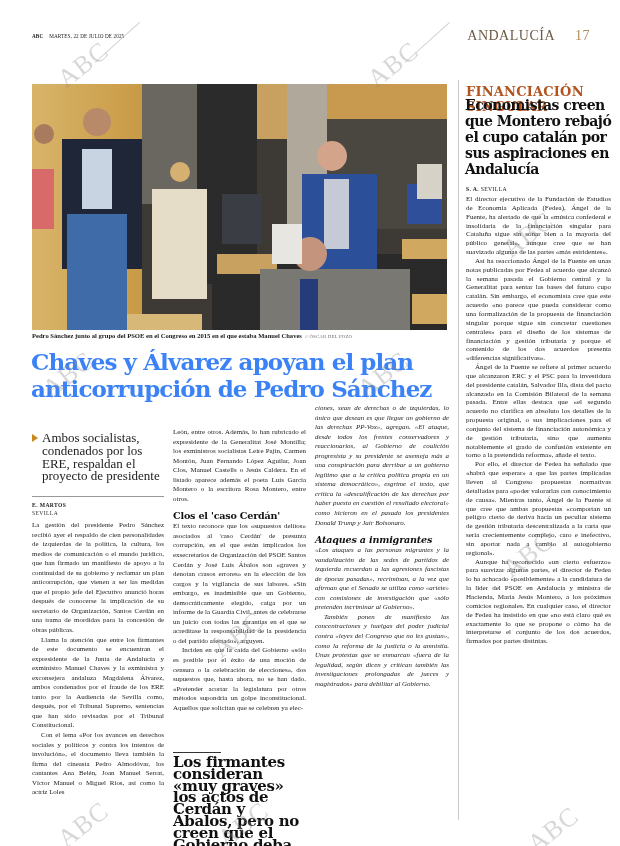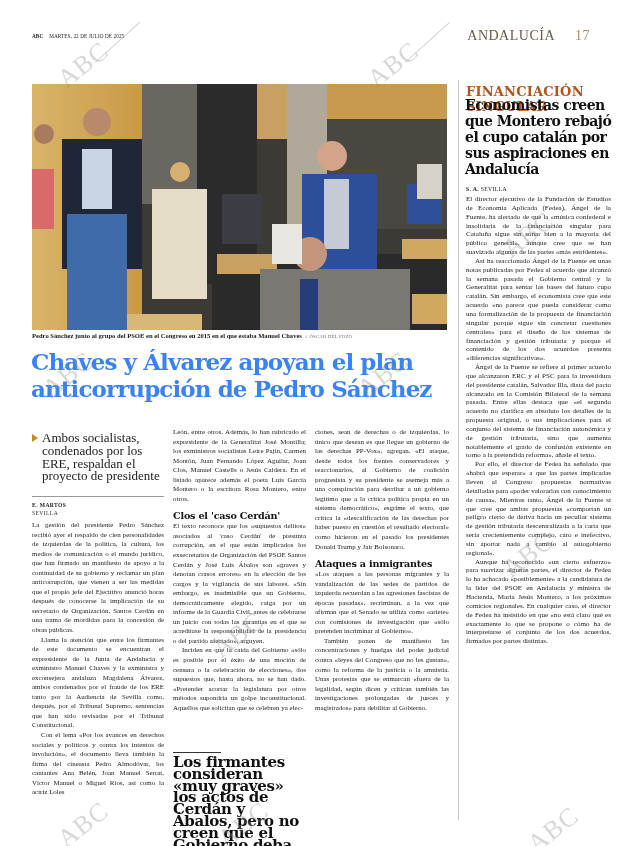--- a/index.html
+++ b/index.html
@@ -24,21 +24,21 @@
   .byline { position: absolute; left: 32px; top: 501px; font-family: "Liberation Serif", serif; font-size: 5.6px; line-height: 8px; }
   .byline .author { font-weight: 700; letter-spacing: 0.4px; }
   .byline .place { letter-spacing: 0.4px; color: #333; }
 
   .col { position: absolute; font-family: "Liberation Serif", serif; font-size: 6.95px; line-height: 9.55px; color: #222; text-align: justify; hyphens: auto; }
   .col p { text-indent: 0; }
   .col p + p { text-indent: 9px; }
   .col h3 { font-family: "DejaVu Serif", serif; font-size: 9.6px; line-height: 12px; font-weight: 700; margin-top: 6px; color: #111; letter-spacing: -0.2px; }
   .c1 { left: 32px; top: 521px; width: 132px; }
   .c2 { left: 173px; top: 428px; width: 133px; }
-  .c3 { left: 315px; top: 428px; width: 134px; }
+  .c3 { left: 315px; top: 404px; width: 134px; font-style: italic; }
 
   .pullquote-rule { position: absolute; left: 173px; top: 752px; width: 48px; height: 1px; background: #333; }
   .pullquote { position: absolute; left: 173px; top: 757px; width: 133px; font-family: "DejaVu Serif", serif; font-weight: 700; font-size: 15px; line-height: 11.8px; color: #111; letter-spacing: -0.3px; }
 
   .vrule { position: absolute; left: 458px; top: 80px; width: 1px; height: 740px; background: #c9c9c9; }
   .side-kicker { position: absolute; left: 466px; top: 84px; font-family: "DejaVu Serif", serif; font-weight: 700; font-size: 13px; color: #b3541e; letter-spacing: 0.2px; }
   .side-headline { position: absolute; left: 465px; top: 97px; width: 152px; font-family: "DejaVu Serif", serif; font-weight: 700; font-size: 14px; line-height: 16px; letter-spacing: -0.5px; color: #111; }
   .side-byline { position: absolute; left: 466px; top: 186px; font-family: "Liberation Serif", serif; font-size: 5.8px; letter-spacing: 0.3px; }
   .side-byline .author { font-weight: 700; }
   .c4 { left: 466px; top: 195px; width: 145px; font-size: 7.05px; line-height: 8.85px; }

